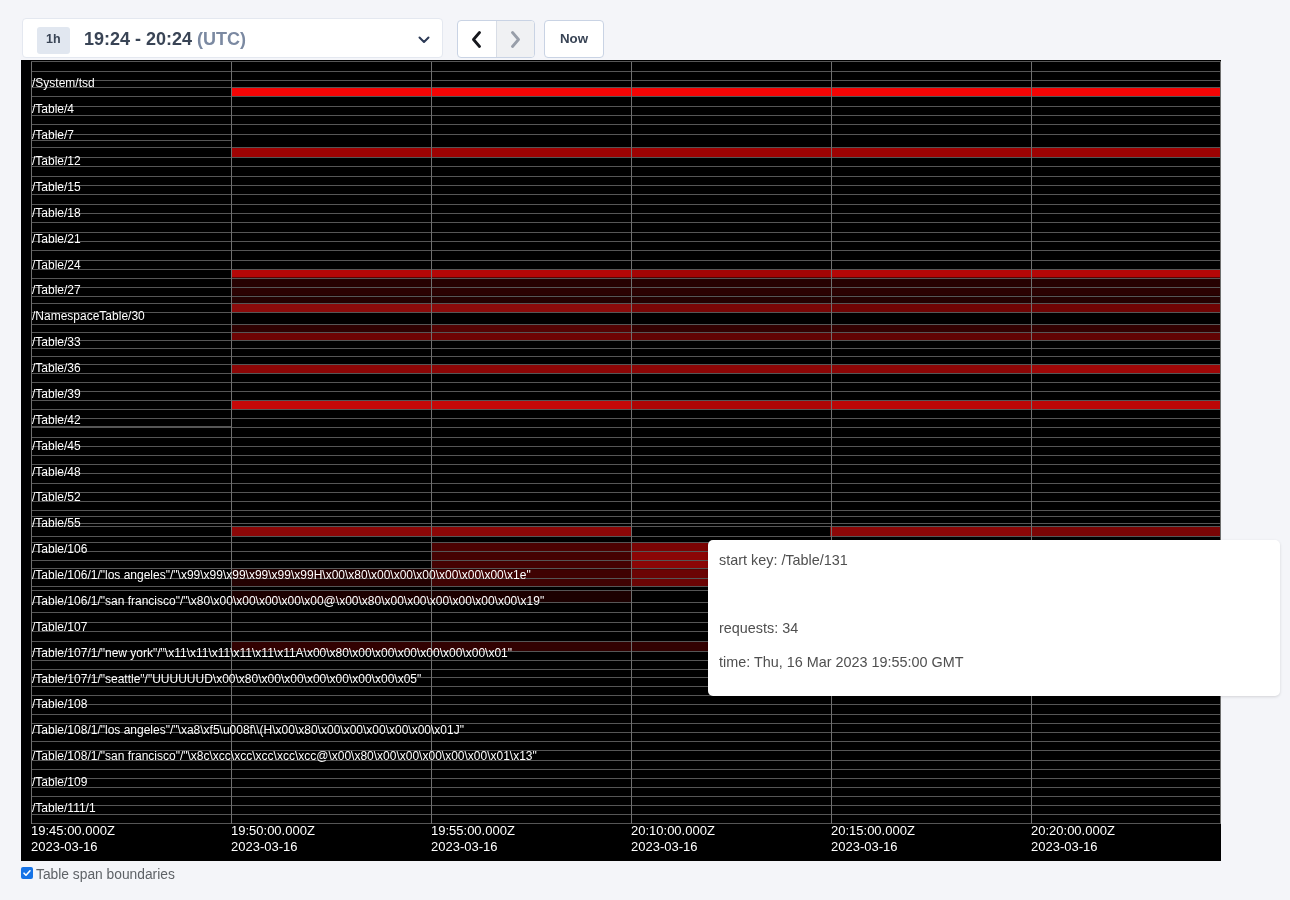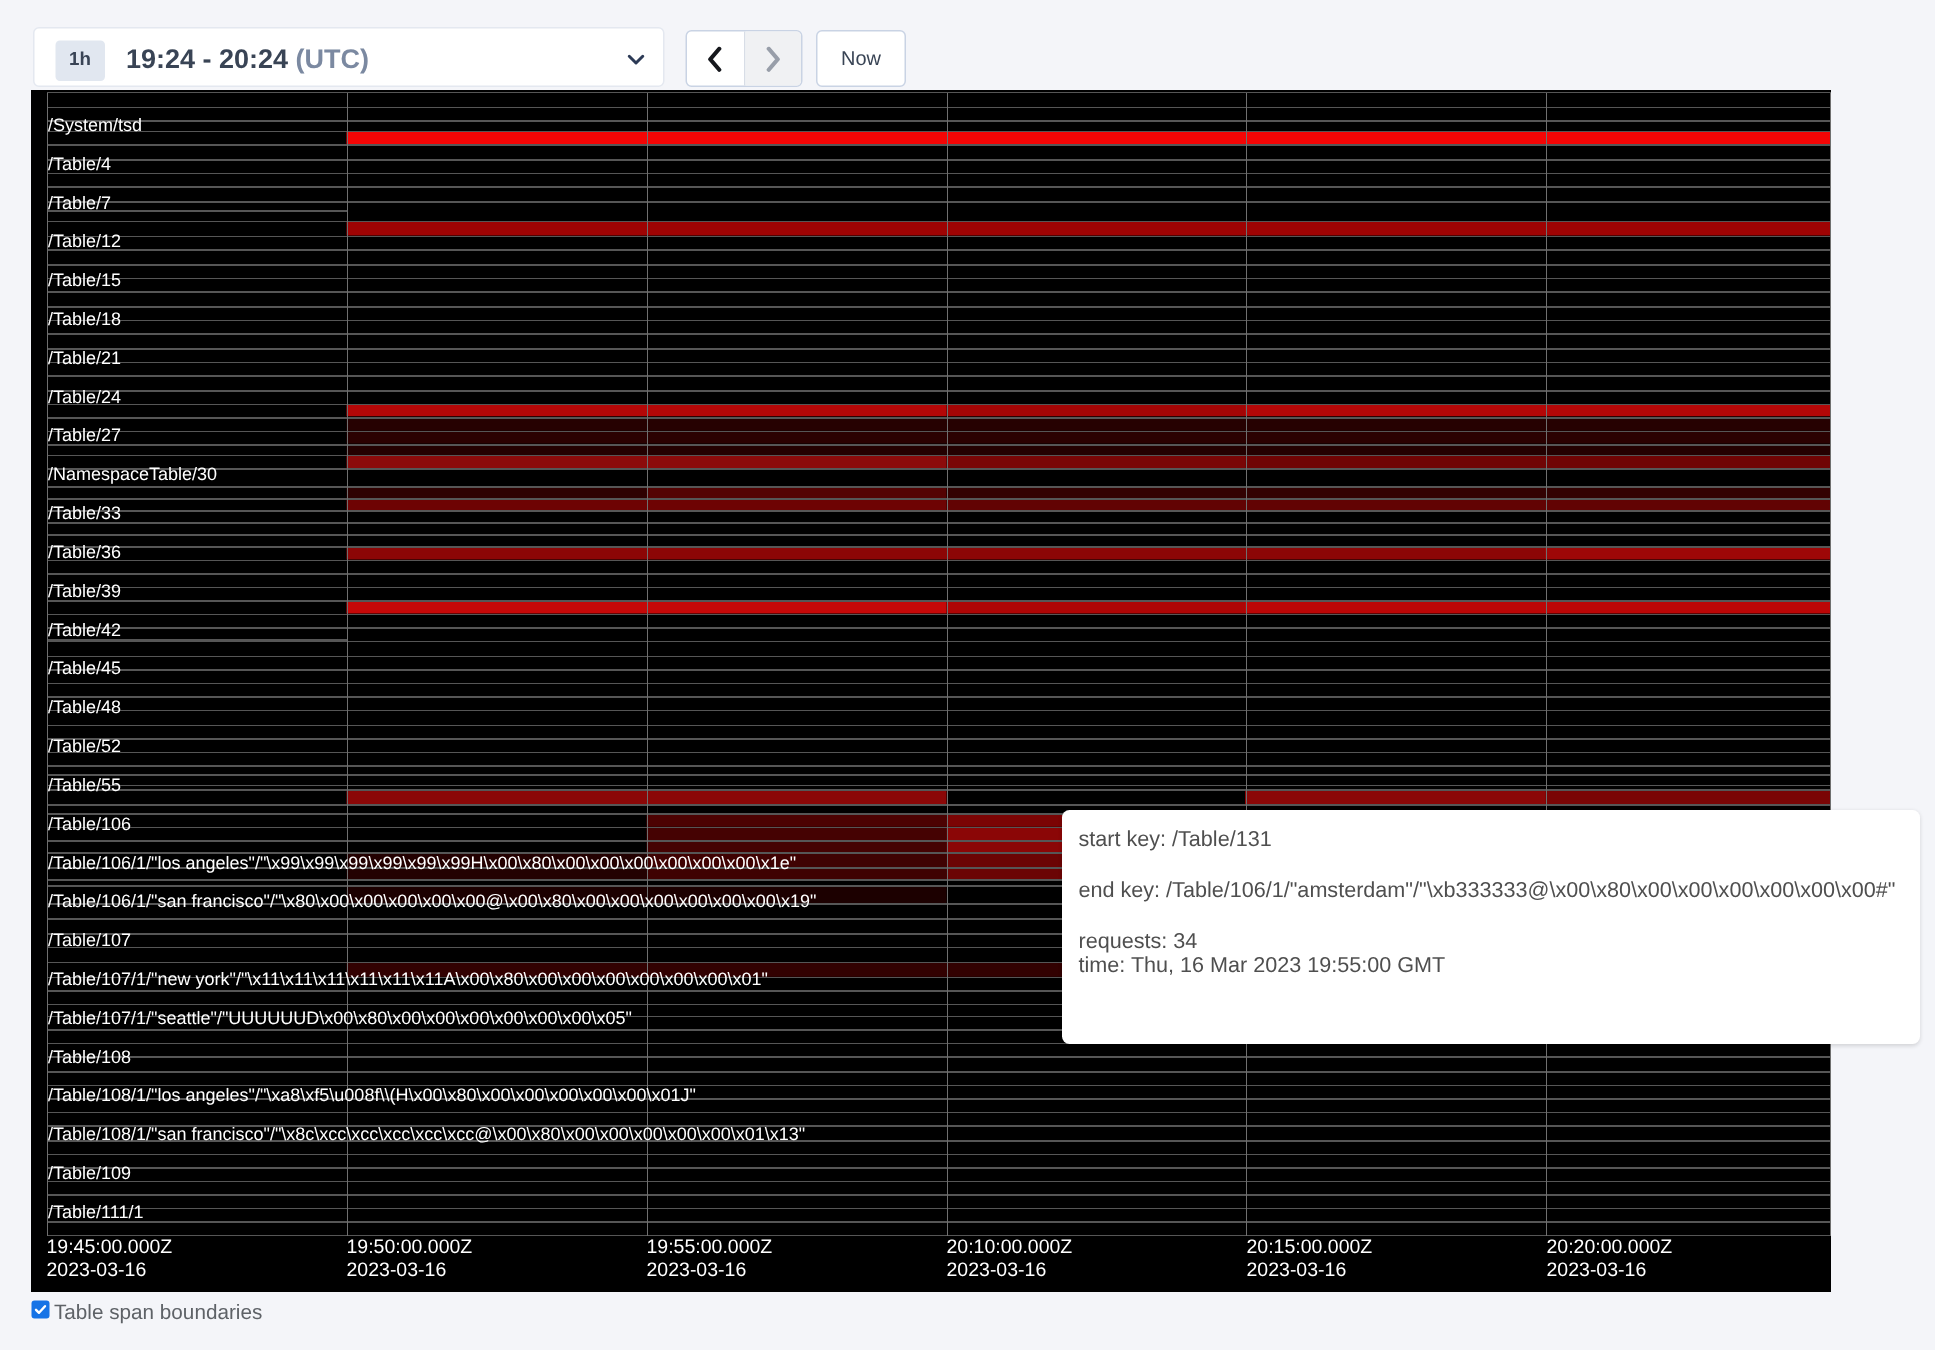--- a/index.html
+++ b/index.html
@@ -18,21 +18,21 @@
     <svg width="11" height="17" viewBox="0 0 11 17">
         <path d="M8.5 1.5 L2.5 8.5 L8.5 15.5" stroke="#16181d" stroke-width="2.8" fill="none" stroke-linecap="round" stroke-linejoin="round"></path>
       </svg>
   </div>
   <div style="flex:1;display:flex;align-items:center;justify-content:center;background:#f0f1f3;border-radius:0 3px 3px 0">
     <svg width="11" height="17" viewBox="0 0 11 17">
         <path d="M2.5 1.5 L8.5 8.5 L2.5 15.5" stroke="#989ea9" stroke-width="2.8" fill="none" stroke-linecap="round" stroke-linejoin="round"></path>
       </svg>
   </div>
 </div>
-<div class="abs" style="left:544px;top:20px;width:60px;height:38px;border:1px solid #c9d3e4;border-radius:4px;background:#fff;text-align:center;line-height:36px;font-size:13.3px;font-weight:normal;color:#394455">Now</div>
+<div class="abs" style="left:544px;top:20px;width:60px;height:38px;border:1px solid #c9d3e4;border-radius:4px;background:#fff;text-align:center;line-height:36px;font-size:13.3px;font-weight:bold;color:#394455">Now</div>
 
 <svg width="1200" height="801" viewBox="0 0 1200 801" xmlns="http://www.w3.org/2000/svg" style="position:absolute;left:21px;top:60px;will-change:transform">
 <rect x="0" y="0" width="1200" height="801" fill="#000"></rect>
 <rect x="210.0" y="28.0" width="990.0" height="8.5" fill="#f40505"></rect>
 <rect x="210.0" y="88.0" width="990.0" height="9.0" fill="#9e0303"></rect>
 <rect x="210.0" y="209.5" width="400.0" height="8.0" fill="#b40707"></rect>
 <rect x="610.0" y="209.5" width="199.0" height="8.0" fill="#a30505"></rect>
 <rect x="809.0" y="209.5" width="391.0" height="8.0" fill="#b40707"></rect>
 <rect x="210.0" y="218.0" width="990.0" height="9.2" fill="#260101"></rect>
 <rect x="210.0" y="227.8" width="990.0" height="7.9" fill="#2b0101"></rect>
@@ -106,21 +106,20 @@
 <text x="610" y="790.9">2023-03-16</text>
 <text x="810" y="775.3">20:15:00.000Z</text>
 <text x="810" y="790.9">2023-03-16</text>
 <text x="1010" y="775.3">20:20:00.000Z</text>
 <text x="1010" y="790.9">2023-03-16</text>
 </g>
 </svg>
 
 <div class="abs" style="left:708px;top:540px;width:572px;height:156px;background:#fff;border-radius:5px;box-shadow:0 1px 3px rgba(0,0,0,0.14);font-size:14.4px;color:#4f4f4f">
   <div class="abs" style="left:11px;top:12px">start key: /Table/131</div>
-  <div class="abs" style="left:11px;top:46px">end key: /Table/106/1/"amsterdam"/"\xb333333@\x00\x80\x00\x00\x00\x00\x00\x00#"</div>
   <div class="abs" style="left:11px;top:80px">requests: 34</div>
-  <div class="abs" style="left:11px;top:96px">time: Thu, 16 Mar 2023 19:55:00 GMT</div>
+  <div class="abs" style="left:11px;top:114px">time: Thu, 16 Mar 2023 19:55:00 GMT</div>
 </div>
 
 <div class="abs" style="left:21px;top:867px;width:12px;height:12px;background:#1673e6;border-radius:2px"></div>
 <svg class="abs" style="left:22px;top:868px" width="10" height="10" viewBox="0 0 10 10">
     <path d="M2 5.2 L4 7.2 L8 2.8" stroke="#fff" stroke-width="1.6" fill="none" stroke-linecap="round" stroke-linejoin="round"></path>
   </svg>
 <div class="abs" style="left:36px;top:867px;font-size:13.8px;color:#5e6267">Table span boundaries</div>
 </body></html>

